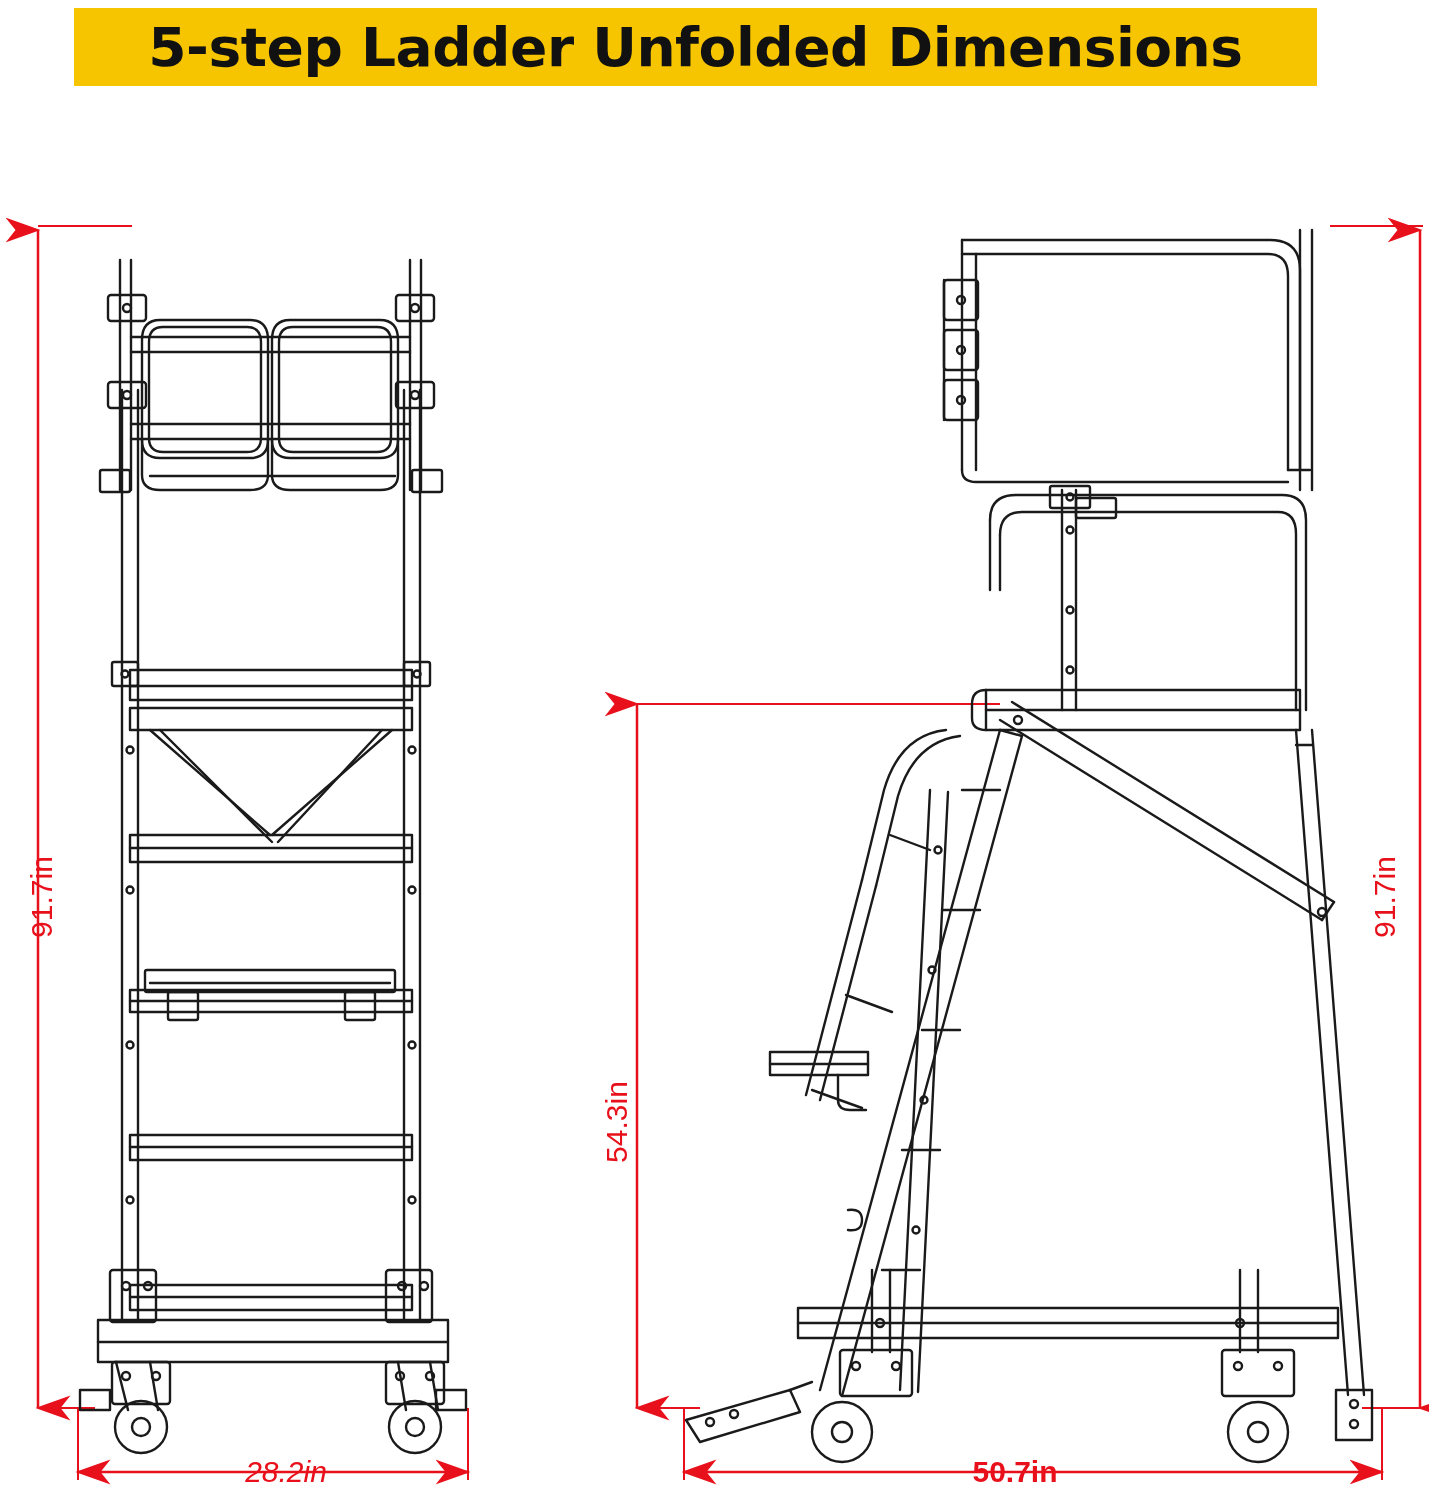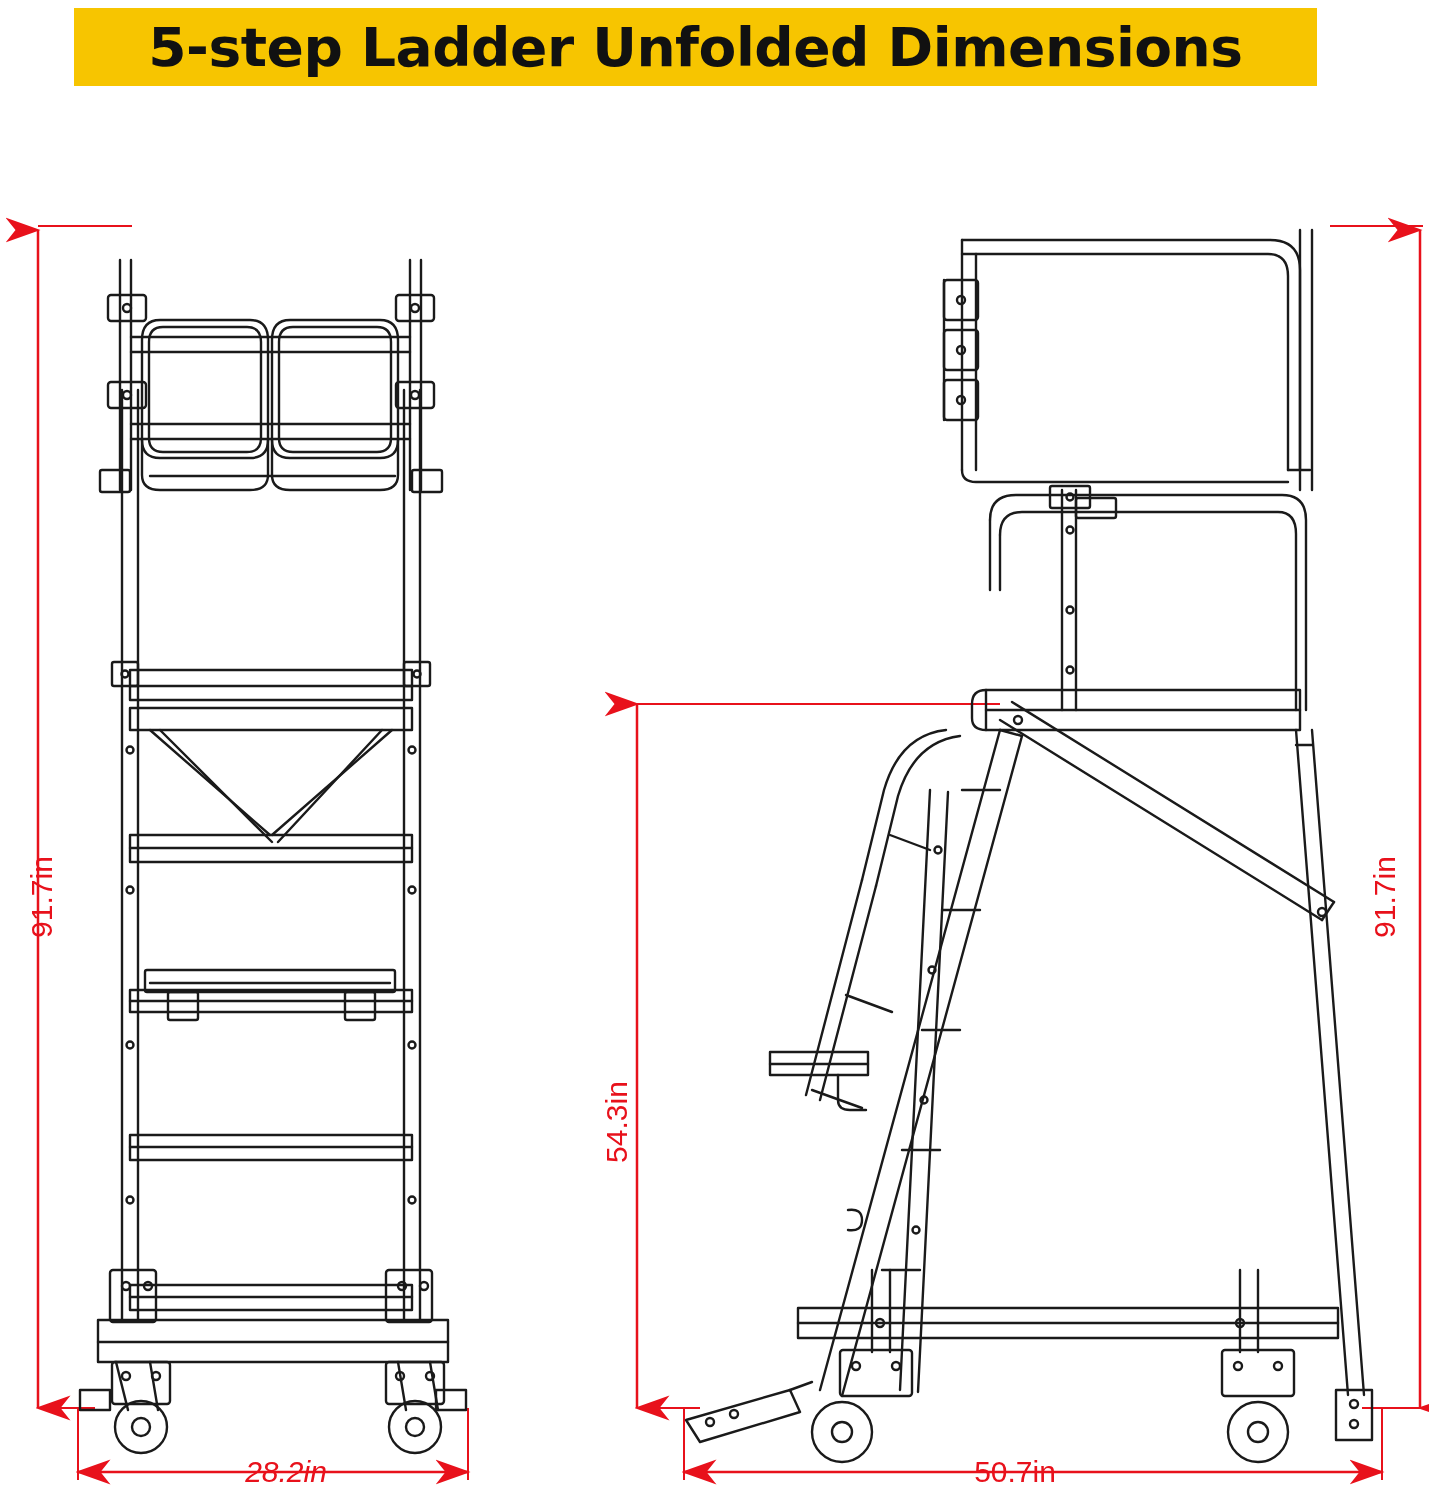--- a/index.html
+++ b/index.html
@@ -90,20 +90,21 @@
     top: 1455px;
     width: 120px;
     text-align: center;
     font-style: italic;
   }
   #lbl-width-right {
     left: 950px;
     top: 1455px;
     width: 130px;
     text-align: center;
+    font-weight: bold;
   }
 </style>
 </head>
 <body>
 
 <div id="page">
 
   <div class="title-banner">
     <span class="title-text">5-step Ladder Unfolded Dimensions</span>
   </div>

